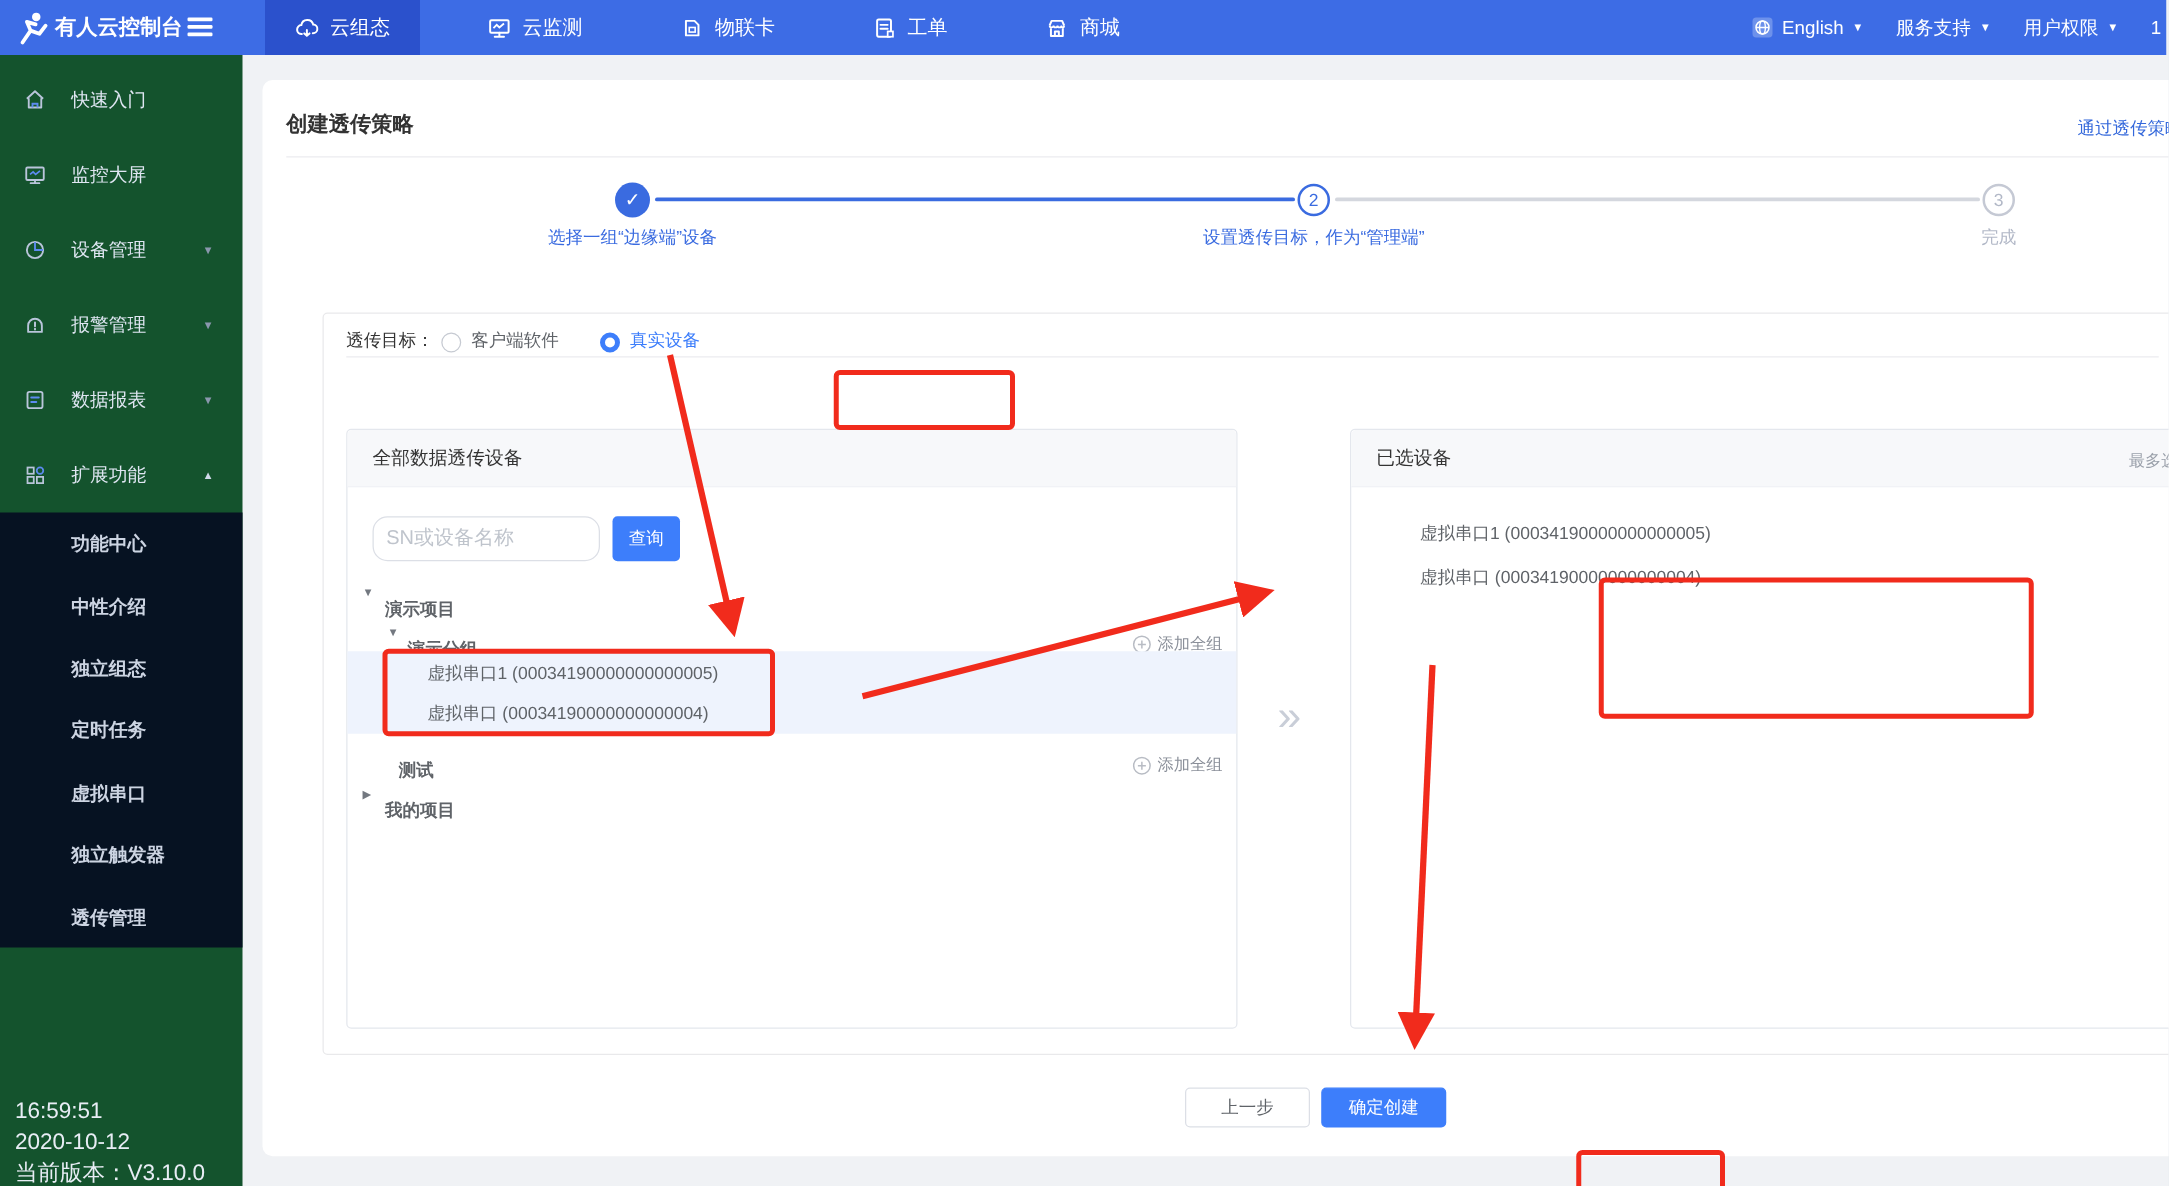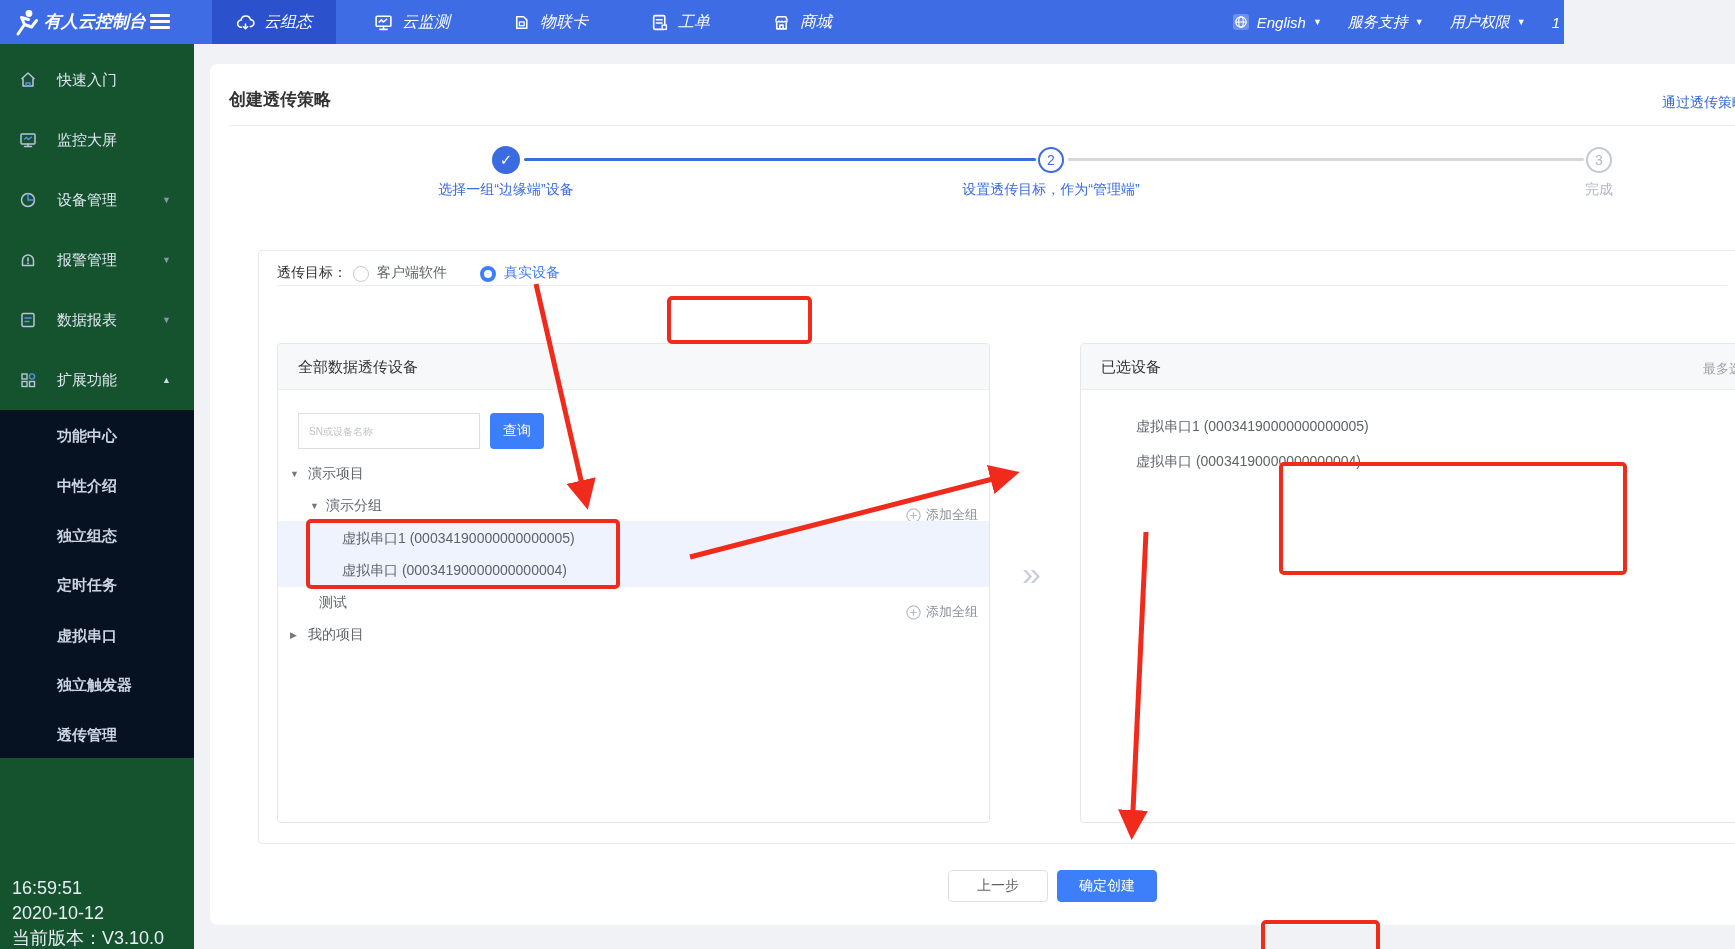--- a/index.html
+++ b/index.html
@@ -1,25 +1,25 @@
 <!DOCTYPE html>
 <html><head>
 <meta charset="utf-8">
 <style>
   html,body{margin:0;padding:0;background:#e9ebf0;}
   *{box-sizing:border-box;font-family:"Liberation Sans","DejaVu Sans",sans-serif;}
   #page{position:relative;width:1735px;height:949px;overflow:hidden;background:#f0f2f5;}
   .abs{position:absolute;}
 
   
-  #topbar{position:absolute;left:0;top:0;width:1564px;height:44px;background:#3d6ce5;color:#fff;z-index:20;font-style:italic;}
+  #topbar{position:absolute;left:0;top:0;width:1733px;height:44px;background:#3d6ce5;color:#fff;z-index:20;}
   .brand{position:absolute;left:44px;top:0;height:44px;line-height:44px;font-size:17px;font-weight:bold;color:#fff;}
   .burger{position:absolute;left:150px;top:14px;width:20px;height:16px;cursor:pointer;}
   .burger i{display:block;height:2.5px;background:#fff;margin-bottom:3.5px;border-radius:1px;}
-  #nav{position:absolute;left:212px;top:0;height:44px;display:flex;gap:14px;align-items:center;}
+  #nav{position:absolute;left:212px;top:0;height:44px;display:flex;gap:30px;align-items:center;}
   .tab{display:flex;align-items:center;gap:9px;padding:0 24px;height:44px;font-size:16px;color:#fff;cursor:pointer;}
   .tab.active{background:#2b51cc;}
   .tbr{position:absolute;right:4px;top:0;height:44px;display:flex;align-items:center;gap:26px;font-size:15px;}
   .tbr .grp{display:flex;align-items:center;gap:7px;cursor:pointer;}
   .tcaret{font-size:9px;line-height:1;}
 
   
   #sidebar{position:absolute;left:0;top:44px;width:194px;height:905px;background:#14532d;z-index:10;}
   .sb-item{position:absolute;left:0;width:194px;height:28px;display:flex;align-items:center;color:#dfe6f2;font-size:15px;cursor:pointer;}
   .sb-ic{position:absolute;left:18px;width:20px;height:20px;color:#b9c5da;}
@@ -59,26 +59,26 @@
   .hr2{position:absolute;left:67px;top:221px;width:1450px;height:1px;background:#ececf0;}
   .note{position:absolute;left:67px;top:237px;font-size:14px;color:#5f6368;}
 
   
   .panel{position:absolute;top:279px;height:480px;background:#fff;border:1px solid #e4e7ed;border-radius:4px;}
   #lpanel{left:67px;width:713px;}
   #rpanel{left:870px;width:700px;}
   .p-head{position:absolute;left:0;top:0;right:0;height:46px;background:#f7f8fa;border-bottom:1px solid #ebeef3;border-radius:4px 4px 0 0;}
   .p-title{position:absolute;left:20px;top:0;line-height:46px;font-size:15px;color:#333;}
   .p-hint{position:absolute;left:622px;top:16px;font-size:13px;color:#9aa0aa;white-space:nowrap;}
-  .s-input{position:absolute;left:20px;top:69px;width:182px;height:36px;border:1px solid #dcdfe6;border-radius:0;padding:0 10px;font-size:10px;color:#333;outline:none;}
+  .s-input{position:absolute;left:20px;top:69px;width:182px;height:36px;border:1px solid #dcdfe6;border-radius:12px;padding:0 10px;font-size:16px;color:#333;outline:none;}
   .s-input::placeholder{color:#bfc4cc;}
   .s-btn{position:absolute;left:212px;top:69px;width:54px;height:36px;background:#3d7efb;color:#fff;border:none;border-radius:4px;font-size:14px;cursor:pointer;}
   .trow{position:absolute;left:0;right:0;height:32px;font-size:14px;color:#5f6368;cursor:pointer;}
   .tcar{position:absolute;font-size:9px;color:#737880;top:11px;}
-  .tlab{position:absolute;top:7px;}
+  .tlab{position:absolute;top:21px;font-weight:bold;}
   .hl{position:absolute;left:0;right:0;top:177px;height:66px;background:#eef3fd;}
   .dev{position:absolute;font-size:14px;color:#5f6368;}
   .addg{position:absolute;left:628px;display:flex;align-items:center;gap:5px;color:#8a8f99;font-size:13px;cursor:pointer;top:16px;}
   .chev{position:absolute;left:812px;top:490px;font-size:34px;color:#c9ced8;}
 
   
   .btn{position:absolute;top:806px;width:100px;height:32px;border-radius:4px;font-size:14px;display:flex;align-items:center;justify-content:center;cursor:pointer;}
   .btn-prev{left:738px;background:#fff;border:1px solid #dcdfe6;color:#5f6368;text-align:right;}
   .btn-ok{left:847px;background:#3d7efb;border:1px solid #3d7efb;color:#fff;}
 

